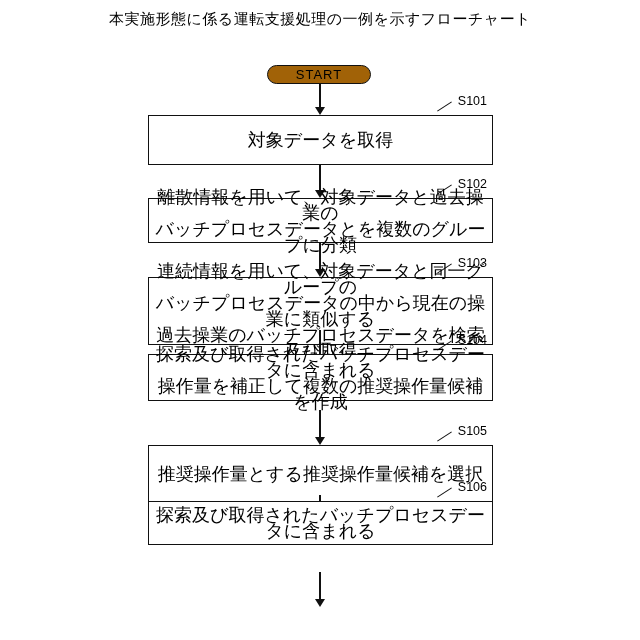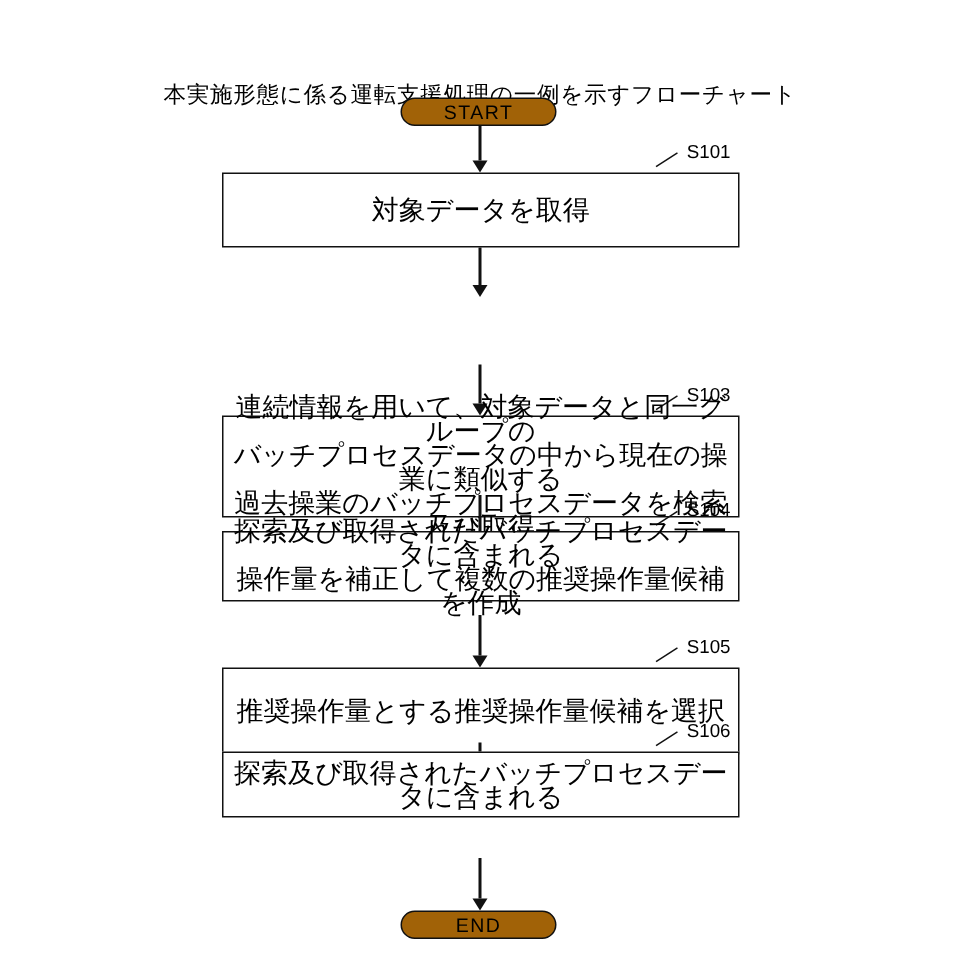--- a/index.html
+++ b/index.html
@@ -13,21 +13,20 @@
     overflow: hidden;
   }
   .title {
     position: absolute;
     top: 10px;
     left: 0;
     width: 100%;
     text-align: center;
     font-size: 15px;
     letter-spacing: 0.5px;
-    margin-top: 44px;
   }
   .terminal {
     position: absolute;
     left: 267px;
     width: 104px;
     height: 19px;
     border: 1.6px solid #111;
     border-radius: 999px;
     background: #a16207;
     display: flex;
@@ -101,20 +100,26 @@
 
   <div class="step" style="top:115px;height:50px">
     <div class="tick"></div>
     <div class="step-id">S101</div>
     <div class="box">対象データを取得</div>
   </div>
 
   <div class="vline" style="top:165px;height:25px"></div>
   <div class="ahead" style="top:190px"></div>
 
+  <div class="step" style="top:198px;height:45px">
+    <div class="tick"></div>
+    <div class="step-id">S102</div>
+    <div class="box">離散情報を用いて、対象データと過去操業の
+バッチプロセスデータとを複数のグループに分類</div>
+  </div>
 
   <div class="vline" style="top:243px;height:26px"></div>
   <div class="ahead" style="top:269px"></div>
 
   <div class="step" style="top:277px;height:68px">
     <div class="tick"></div>
     <div class="step-id">S103</div>
     <div class="box">連続情報を用いて、対象データと同一グループの
 バッチプロセスデータの中から現在の操業に類似する
 過去操業のバッチプロセスデータを検索及び取得</div>
@@ -144,15 +149,14 @@
 
   <div class="step" style="top:501px;height:44px">
     <div class="tick"></div>
     <div class="step-id">S106</div>
     <div class="box">探索及び取得されたバッチプロセスデータに含まれる</div>
   </div>
 
   <div class="vline" style="top:572px;height:27px"></div>
   <div class="ahead" style="top:599px"></div>
 
-  <div class="terminal" style="top:607px">END</div>
 
 </div>
 
 </body></html>

